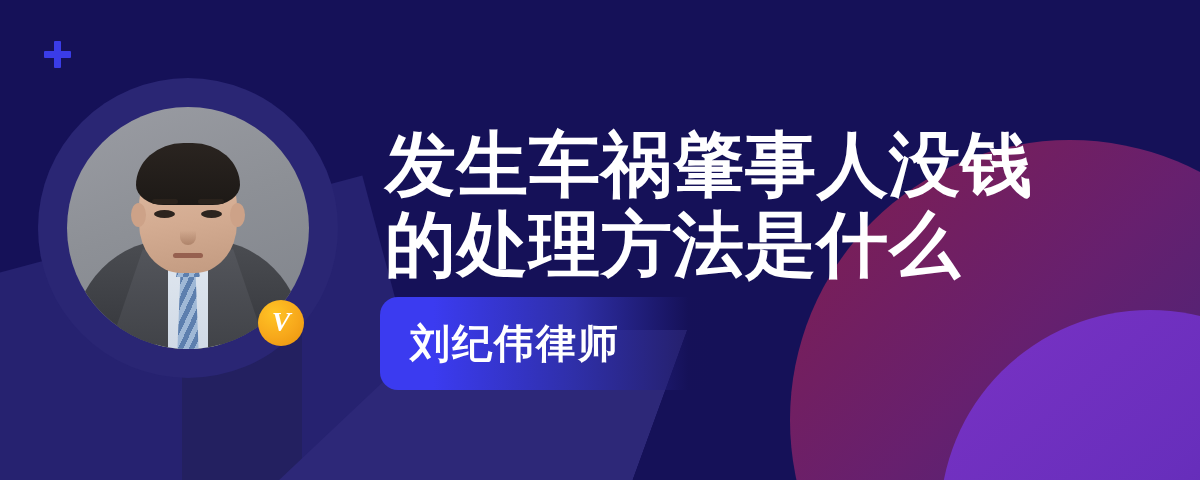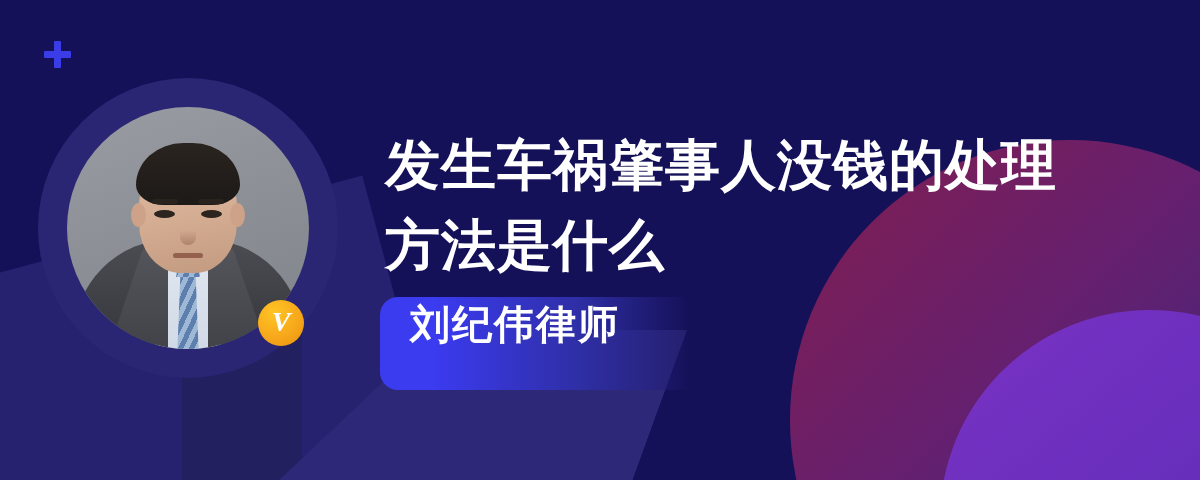--- a/index.html
+++ b/index.html
@@ -269,35 +269,35 @@
     top: 0;
     width: 790px;
     height: 480px;
   }
   .headline {
     position: absolute;
     top: 125px;
     left: 0;
     width: 700px;
     color: #ffffff;
-    font-size: 55px;
+    font-size: 71px;
     font-weight: 700;
     line-height: 80px;
     letter-spacing: 1px;
   }
   .name-badge {
     position: absolute;
     left: -5px;
     top: 297px;
     width: 335px;
     height: 93px;
     border-radius: 18px;
     background: linear-gradient(90deg, #3b3bf0 0%, #3b3bf0 16%, #2f2fa8 58%, rgba(22,17,88,0.35) 92%, rgba(22,17,88,0) 100%);
     display: flex;
-    align-items: flex-start;
+    align-items: center;
   }
   .name-badge .name-text {
     color: #ffffff;
     font-size: 40px;
     font-weight: 700;
     letter-spacing: 2px;
     padding-left: 30px;
   }
 </style>
 </head>

